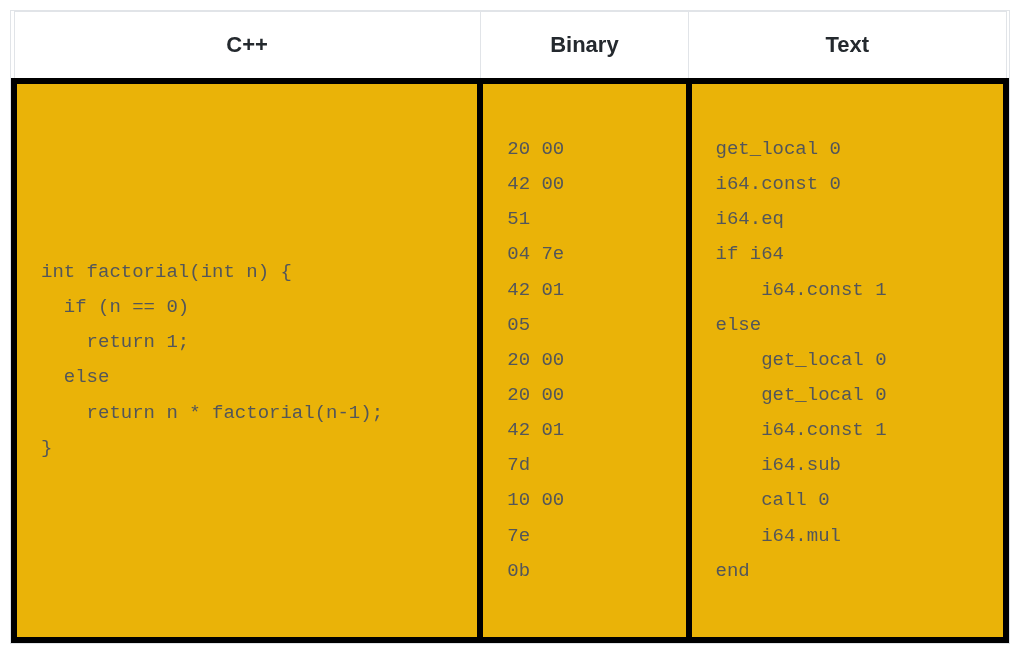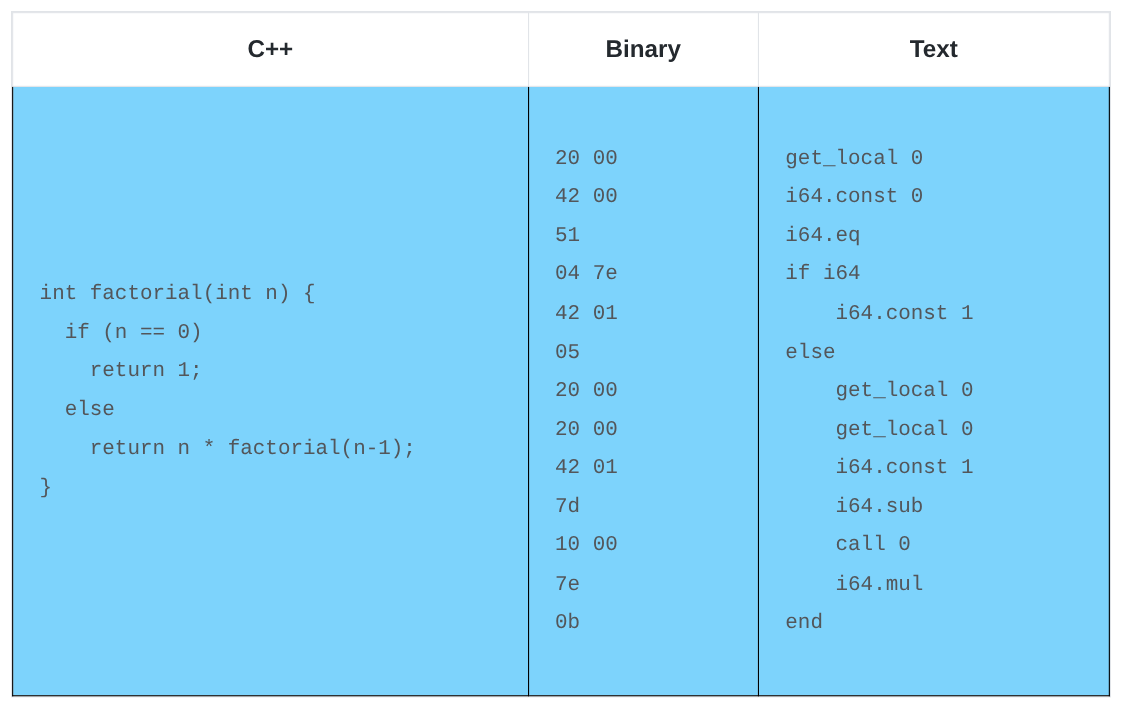--- a/index.html
+++ b/index.html
@@ -27,22 +27,22 @@
       font-size: 22px;
       color: #24292e;
       padding: 20px 12px;
       text-align: center;
       background: #ffffff;
       border: 1px solid #e1e4e8;
     }
     td {
       vertical-align: middle;
       padding: 48px 24px;
-      border: 1px solid #000000;
-      background: #7dd3fc;
+      border: 6px solid #000000;
+      background: #eab308;
     }
     pre {
       font-family: "SFMono-Regular", Consolas, "Liberation Mono", Menlo, monospace;
       font-size: 19px;
       line-height: 1.85;
       color: #53565a;
       white-space: pre;
       overflow: visible;
     }
     col.c-cpp { width: 47%; }

